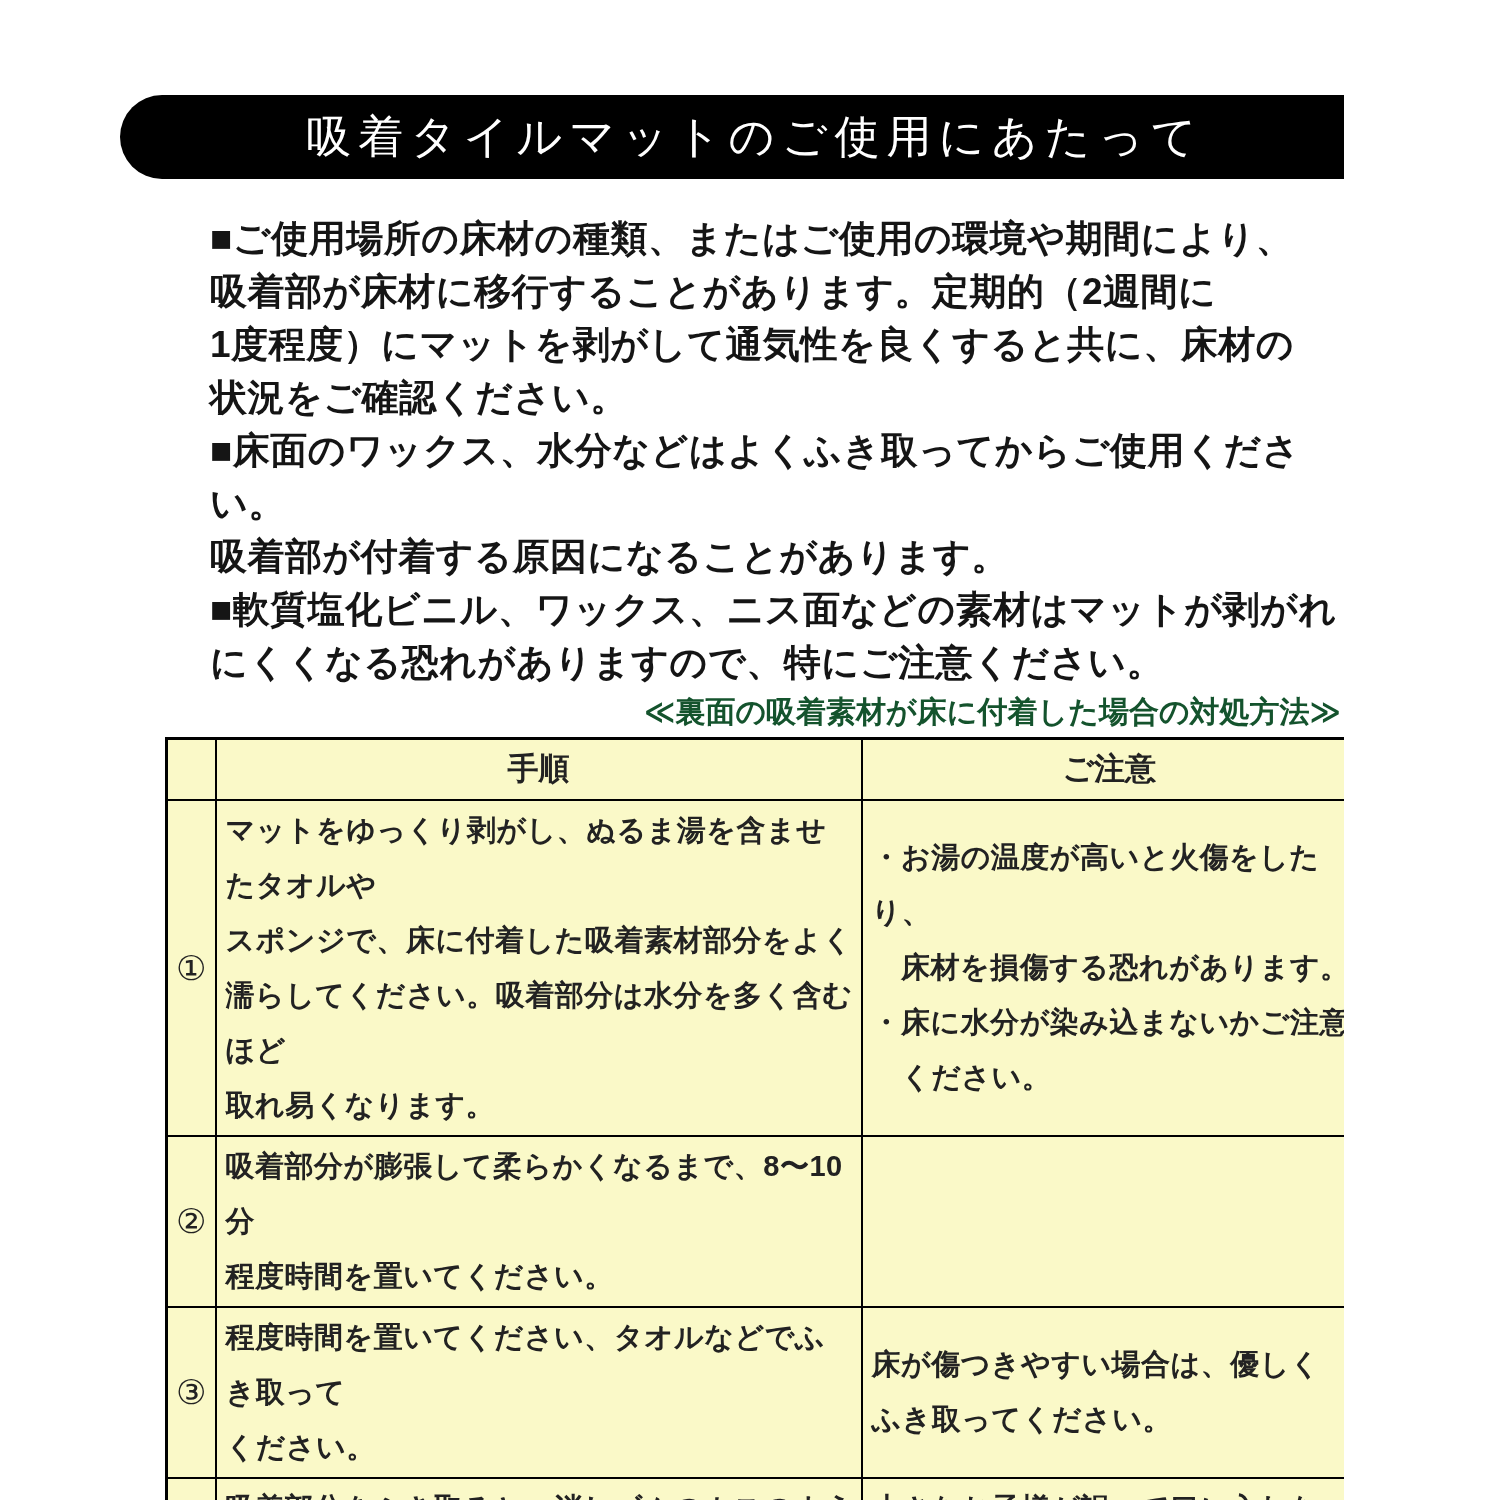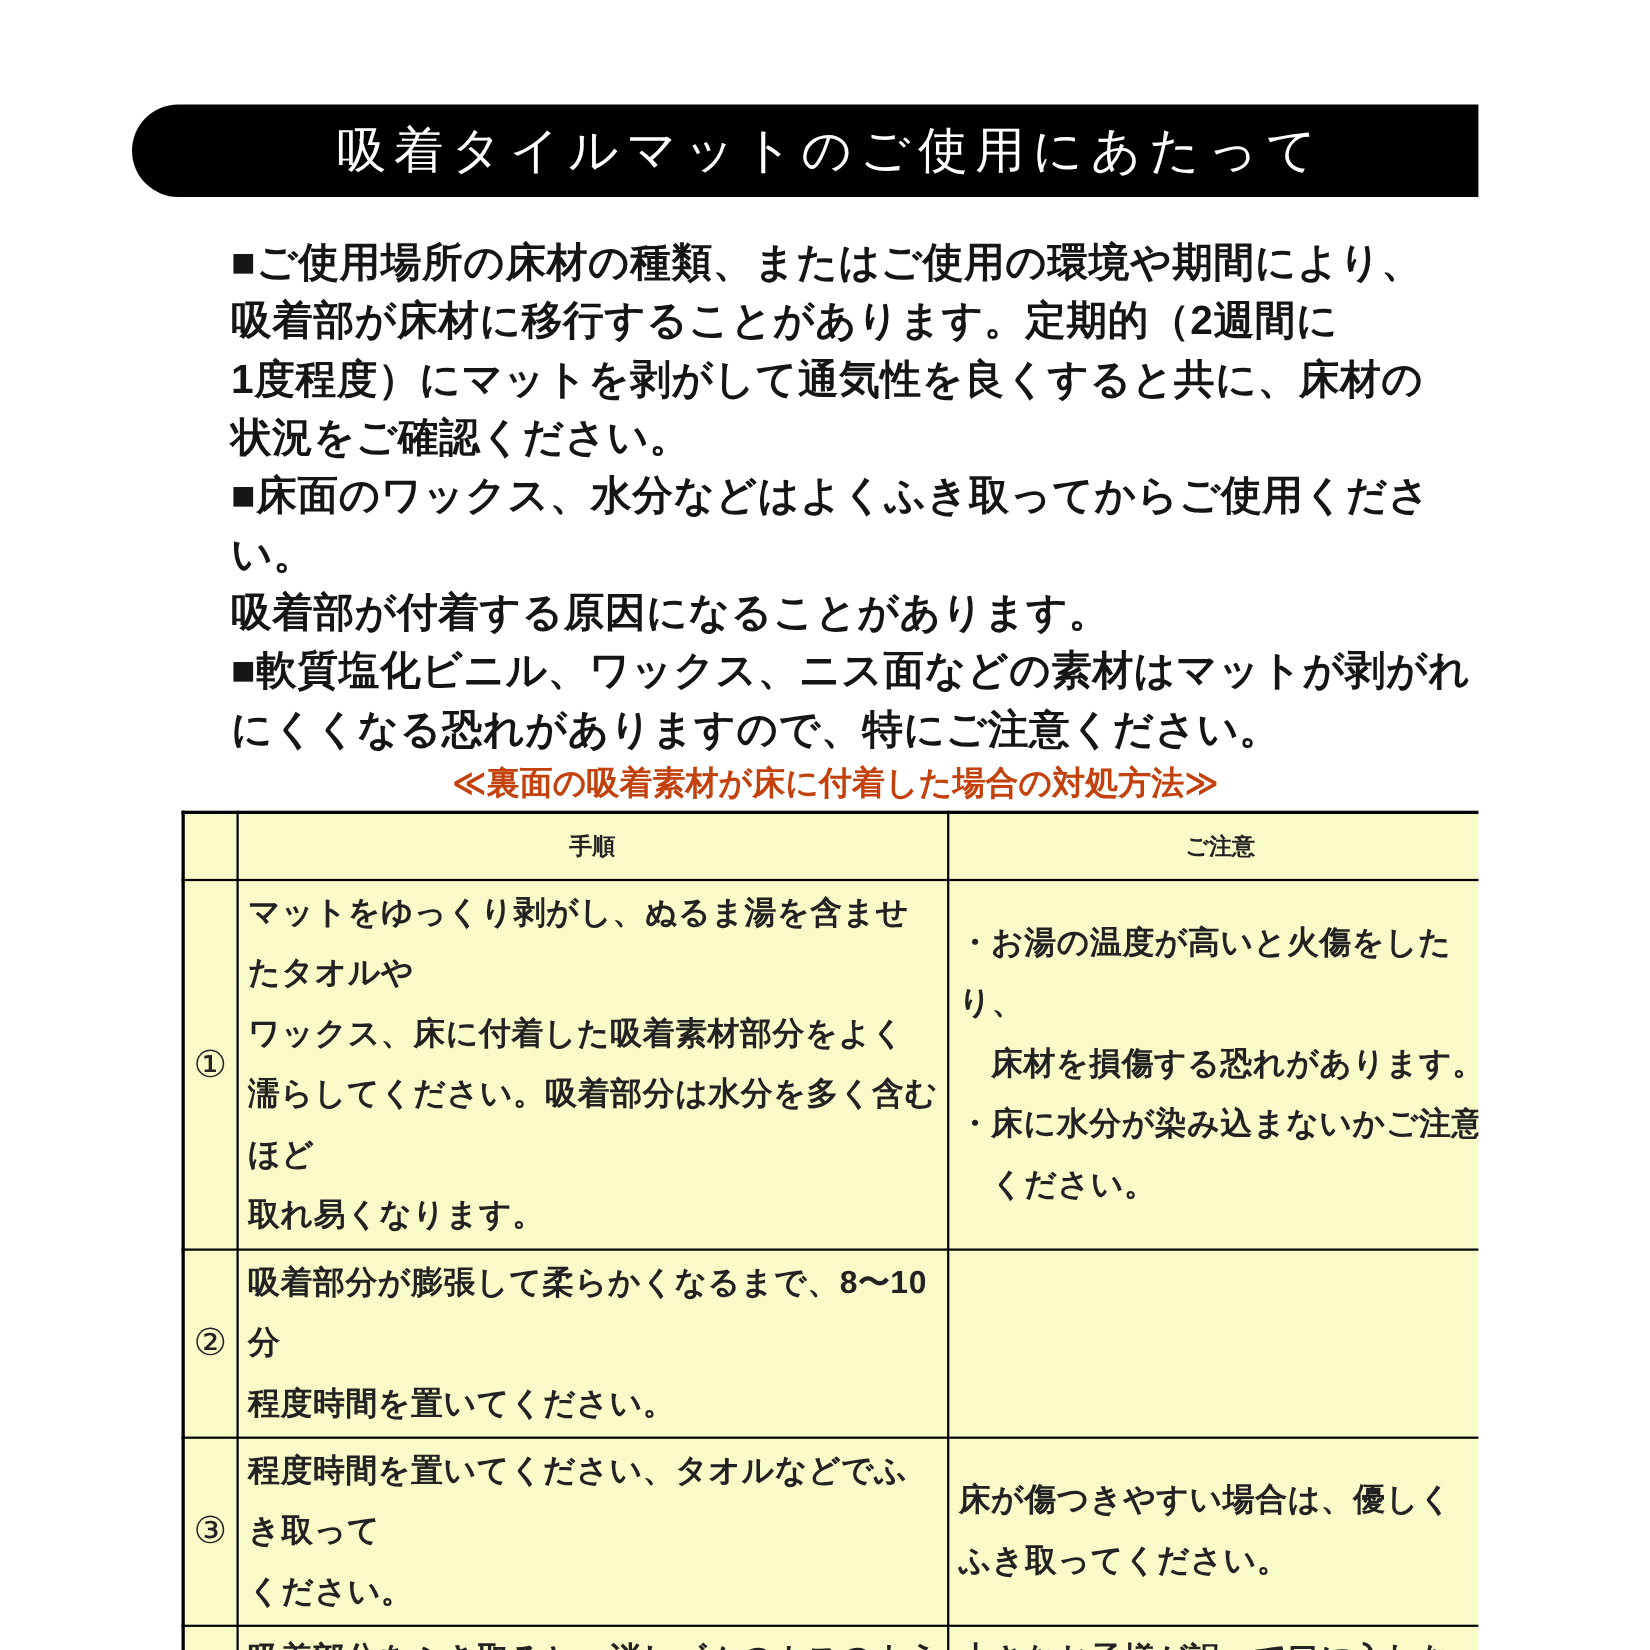--- a/index.html
+++ b/index.html
@@ -35,45 +35,45 @@
     font-size: 37px;
     line-height: 53px;
     letter-spacing: 0.5px;
     white-space: pre-line;
     color: #151515;
     font-weight: bold;
   }
 
   
   .table-title {
-    position: absolute; left: 164px; top: 692px;
+    position: absolute; left: 150px; top: 692px;
     width: 1191px;
-    text-align: center;
+    text-align: right;
     font-size: 30px;
     font-weight: bold;
-    color: #c2410c;
+    color: #14532d;
   }
 
   
   .remedy-table {
     position: absolute; left: 165px; top: 737px;
     border-collapse: collapse;
     table-layout: fixed;
     width: 1191px;
     border: 3px solid #000000;
   }
   .remedy-table td, .remedy-table th {
     border: 2px solid #000000;
     background: #FAF9C8;
     padding: 0;
     vertical-align: middle;
   }
   .remedy-table th {
     height: 61px;
-    font-size: 21px;
+    font-size: 31px;
     font-weight: bold;
     text-align: center;
     color: #222222;
   }
   .col-num { width: 49px; }
   .col-step { width: 646px; }
   .col-caution { width: 496px; }
 
   td.num-cell {
     text-align: center;
@@ -124,21 +124,21 @@
     <tbody>
         <tr>
       <th></th>
       <th>手順</th>
       <th>ご注意</th>
     </tr>
     <tr class="row-1">
       <td class="num-cell">①</td>
       <td>
             <div class="cell-text">マットをゆっくり剥がし、ぬるま湯を含ませたタオルや
-ワックス、床に付着した吸着素材部分をよく
+スポンジで、床に付着した吸着素材部分をよく
 濡らしてください。吸着部分は水分を多く含むほど
 取れ易くなります。</div>
           </td>
       <td>
             <div class="cell-text">・お湯の温度が高いと火傷をしたり、
 　床材を損傷する恐れがあります。
 ・床に水分が染み込まないかご注意
 　ください。</div>
           </td>
     </tr>

